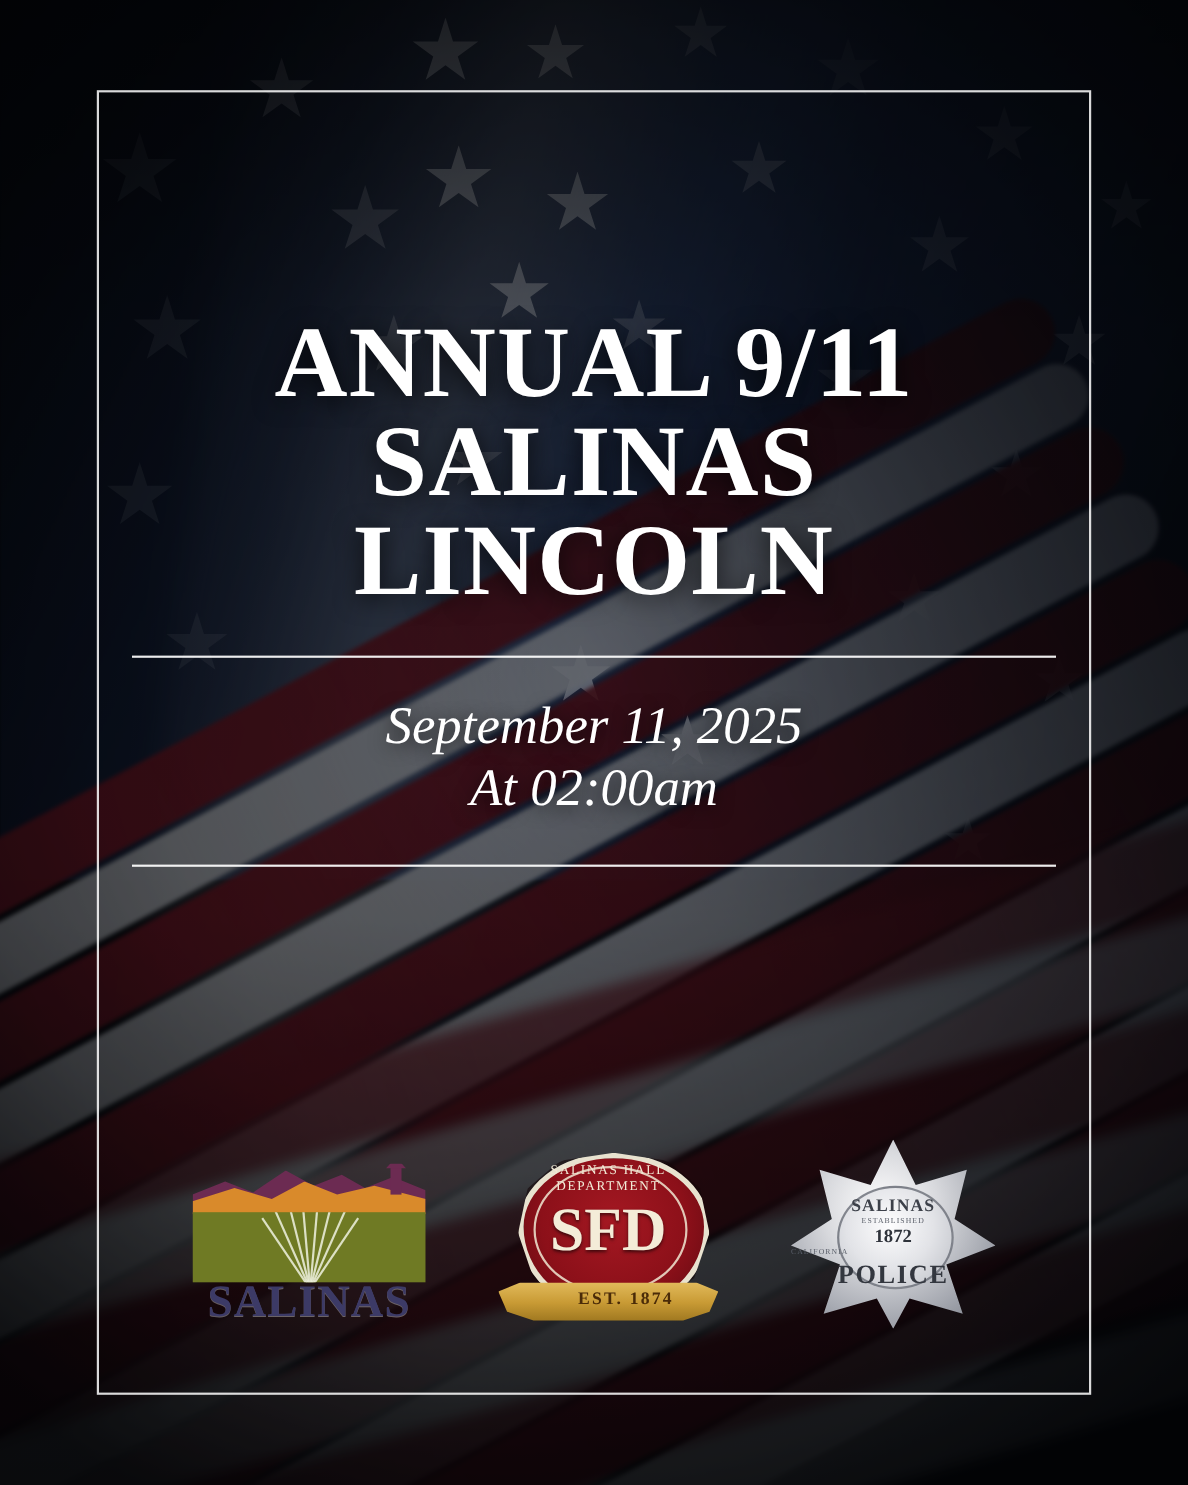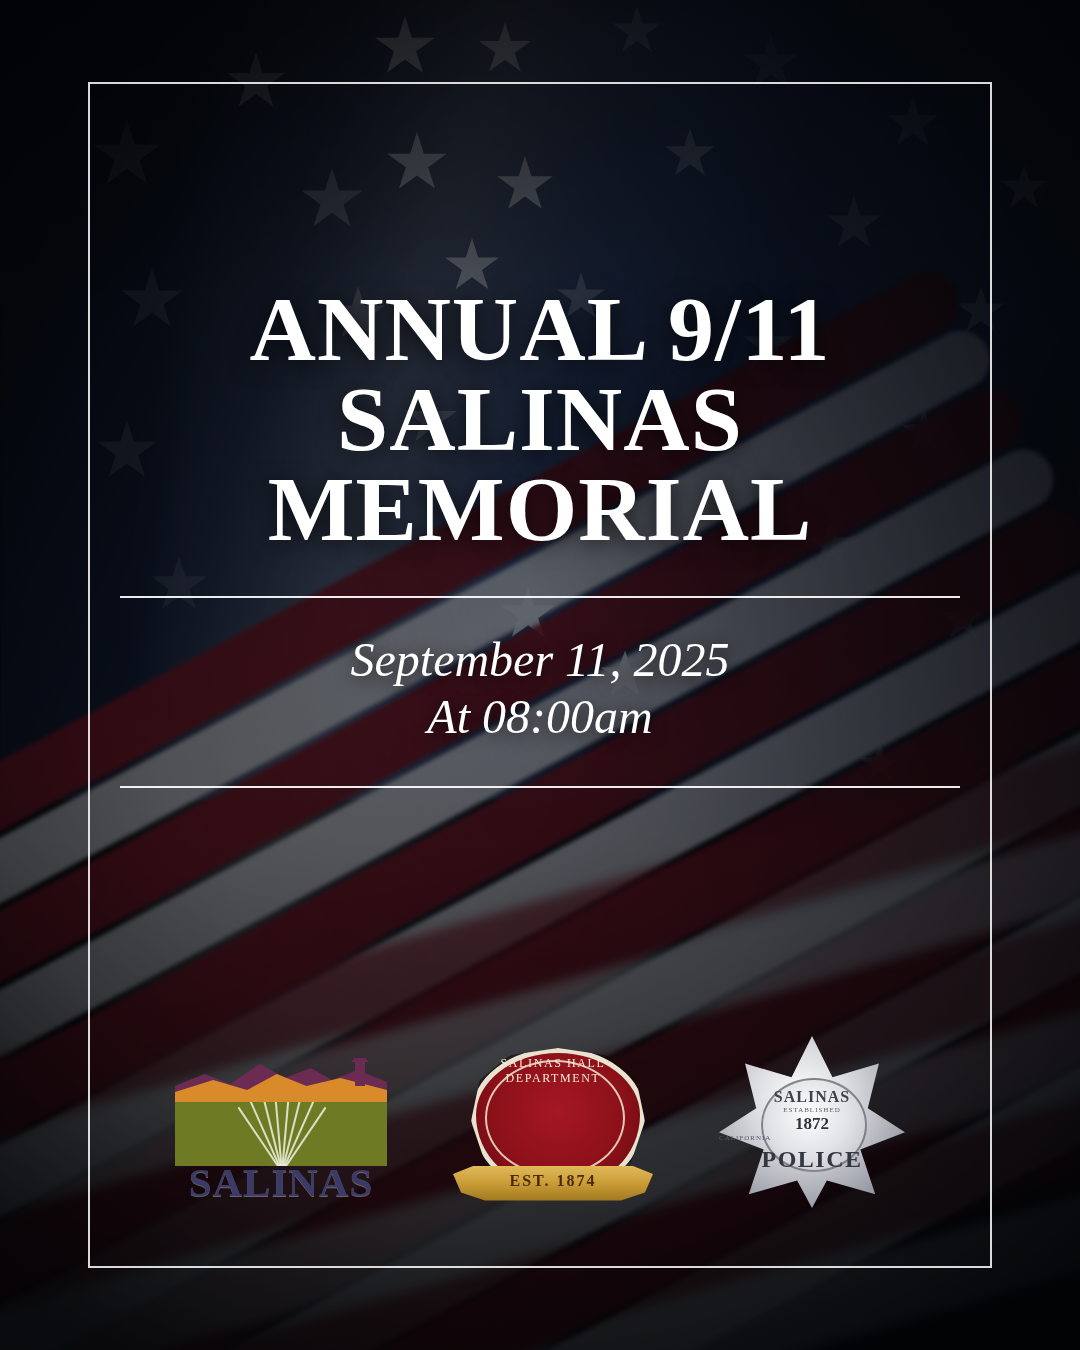--- a/index.html
+++ b/index.html
@@ -262,21 +262,21 @@
     text-shadow: 0 2px 3px rgba(0,0,0,0.6);
   }
   .fire-banner {
     position: absolute; left: 0; bottom: 6px;
     width: 200px; height: 40px;
     background: linear-gradient(180deg, #e6c063 0%, #c99b35 55%, #9d761f 100%);
     clip-path: polygon(0 30%, 10% 10%, 90% 10%, 100% 30%, 96% 76%, 84% 96%, 16% 96%, 4% 76%);
     box-shadow: 0 2px 6px rgba(0,0,0,0.55);
   }
   .fire-banner-text {
-    position: absolute; left: 0; bottom: 18px;
+    position: absolute; left: 16px; bottom: 18px;
     width: 200px; text-align: center;
     font-family: "Liberation Serif", serif;
     font-weight: bold; font-size: 16px;
     letter-spacing: 2px;
     color: #4a2b08;
   }
 
   
   .logo-police { width: 186px; height: 172px; }
   .police-star {
@@ -401,28 +401,28 @@
     <div class="vignette"></div>
     <div class="dimmer"></div>
   </div>
 
   <div class="frame">
     <div class="content">
 
       <div class="title">
         <span class="line">ANNUAL 9/11</span>
         <span class="line">SALINAS</span>
-        <span class="line">MEMORIAL</span>
+        <span class="line">LINCOLN</span>
       </div>
 
       <div class="rule top"></div>
 
       <div class="datetime">
         <span class="line">September 11, 2025</span>
-        <span class="line">At 08:00am</span>
+        <span class="line">At 02:00am</span>
       </div>
 
       <div class="rule bottom"></div>
 
       <div class="location">
       </div>
 
       <div class="logos">
 
         <div class="logo logo-city">
@@ -441,20 +441,21 @@
               <div class="furrow" style="transform: rotate(34deg);"></div>
             </div>
           </div>
           <div class="city-name">SALINAS</div>
         </div>
 
         <div class="logo logo-fire">
           <div class="fire-seal"></div>
           <div class="fire-ring"></div>
           <div class="fire-top-text">SALINAS HALL DEPARTMENT</div>
+          <div class="fire-monogram">SFD</div>
           <div class="fire-banner"></div>
           <div class="fire-banner-text">EST. 1874</div>
         </div>
 
         <div class="logo logo-police">
           <div class="police-star"></div>
           <div class="police-inner"></div>
           <div class="police-top">SALINAS</div>
           <div class="police-est">ESTABLISHED</div>
           <div class="police-year">1872</div>

